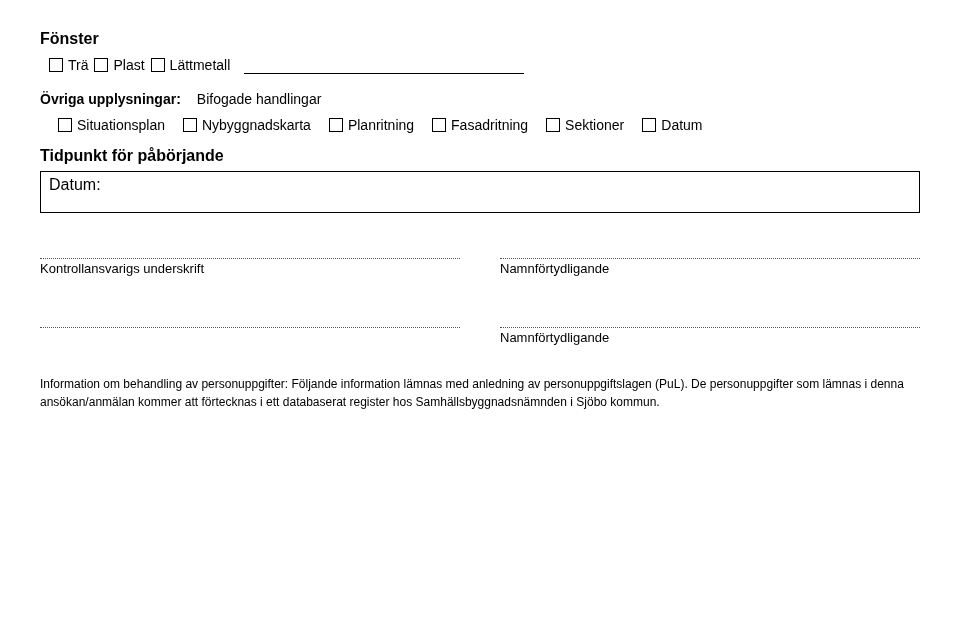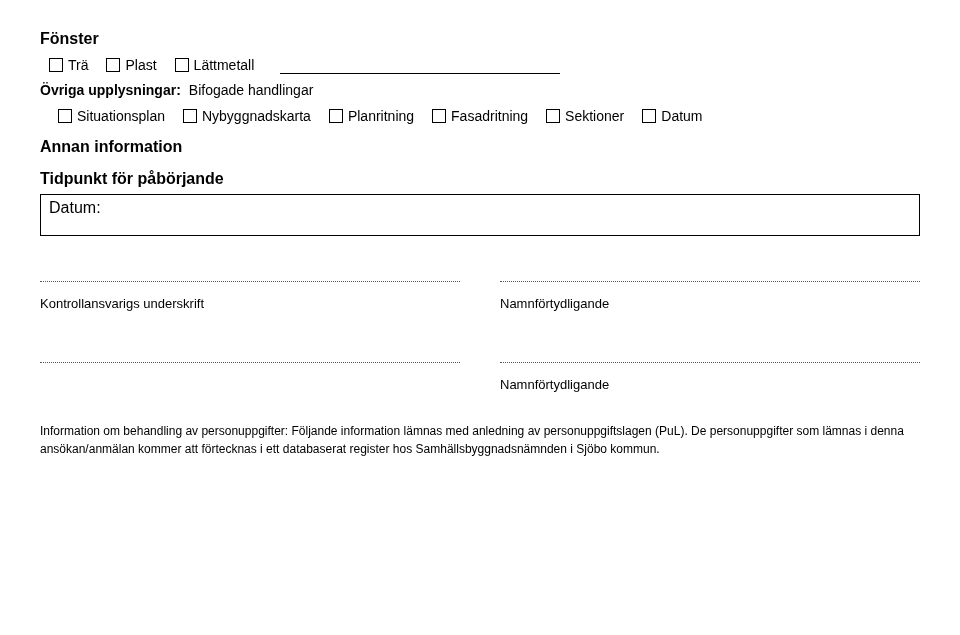--- a/index.html
+++ b/index.html
@@ -58,21 +58,21 @@
       height: 18px;
       vertical-align: bottom;
       margin-left: 8px;
     }
 
     .ovriga-row {
       display: flex;
       align-items: center;
       margin-bottom: 10px;
       flex-wrap: wrap;
-      gap: 8px;
+      gap: 16px;
     }
 
     .bold-label {
       font-weight: bold;
       font-size: 14px;
     }
 
     .section-block {
       margin-bottom: 14px;
     }
@@ -115,21 +115,21 @@
     .signature-row {
       display: flex;
       gap: 40px;
       margin-bottom: 30px;
     }
 
     .signature-col {
       flex: 1;
       display: flex;
       flex-direction: column;
-      gap: 12px;
+      gap: 0;
     }
 
     .signature-line {
       border-bottom: 1.5px dotted #555;
       width: 100%;
       height: 22px;
     }
 
     .signature-col-label {
       font-size: 13px;
@@ -137,27 +137,27 @@
     }
 
     .info-footer {
       font-size: 12px;
       border-top: none;
       margin-top: 9px;
       line-height: 1.5;
     }
 
     .fonster-section {
-      margin-bottom: 8px;
+      margin-bottom: 17px;
     }
 
     .fonster-row {
       display: flex;
       align-items: center;
-      gap: 18px;
+      gap: 6px;
       flex-wrap: wrap;
       padding-left: 9px;
     }
   </style>
 </head>
 <body>
 
 <div class="fonster-section section-block">
   <div class="section-title">Fönster</div>
   <div class="fonster-row">
@@ -204,21 +204,20 @@
       <span class="checkbox-label">Sektioner</span>
     </div>
     <div class="checkbox-item">
       <span class="checkbox-box"></span>
       <span class="checkbox-label">Datum</span>
     </div>
   </div>
 </div>
 
 <div class="section-block">
-  <div class="annan-information-title">Annan information</div>
 </div>
 
 <div class="tidpunkt-section">
   <div class="tidpunkt-title">Tidpunkt för påbörjande</div>
   <div class="datum-box">
     <span class="datum-label">Datum:</span>
   </div>
 </div>
 
 <div class="signature-section">

